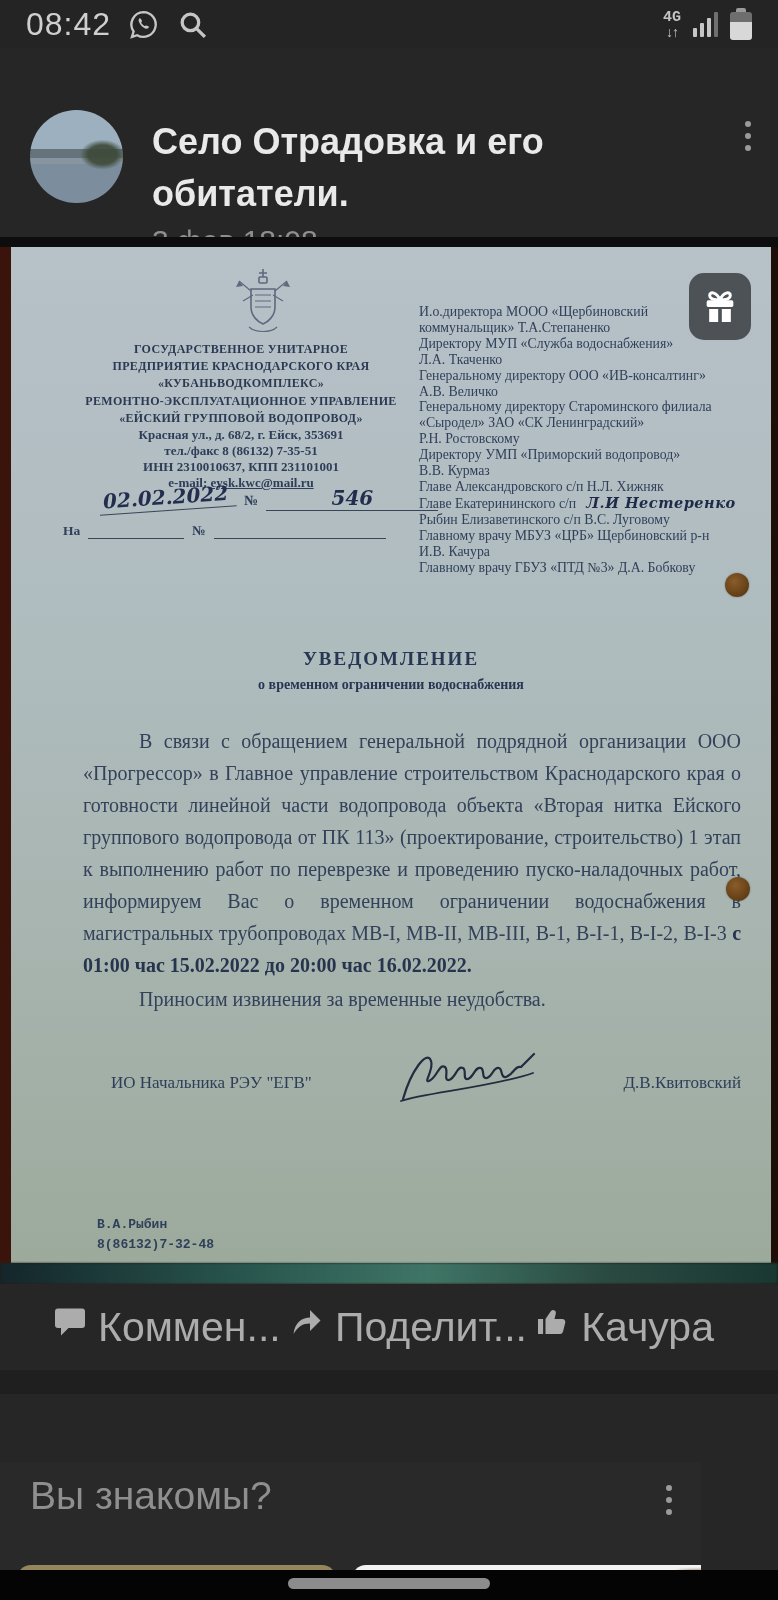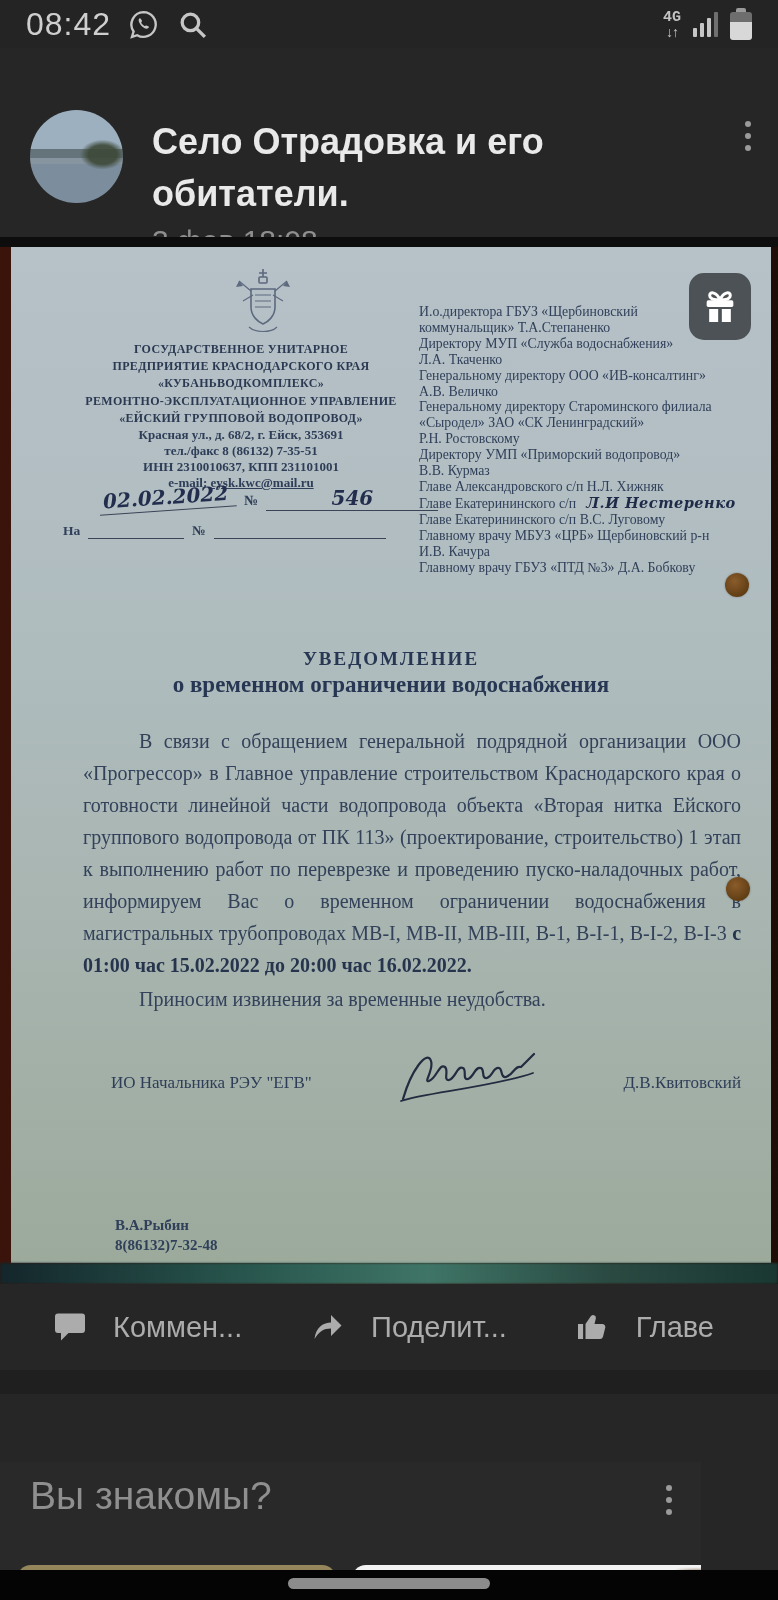--- a/index.html
+++ b/index.html
@@ -67,48 +67,48 @@
   .na-row { position:absolute; left:52px; top:270px; display:flex; align-items:flex-end; gap:8px;
     font-size:13.5px; font-weight:bold; height:22px; }
   .addressees { position:absolute; left:408px; top:57px; width:348px;
     font-size:13.8px; line-height:15.9px; color:#31405a; }
   .addressees .al > div { white-space:nowrap; }
   .addr-line { white-space:nowrap; }
   .hw2 { font-style:italic; font-weight:bold; color:#1f2a48; font-size:14.5px; padding-left:10px;
     font-family:"DejaVu Serif", serif; letter-spacing:.5px; }
   .doc-title { position:absolute; left:0; top:398px; width:100%; text-align:center; color:#273753; }
   .doc-title .t1 { font-size:19px; font-weight:bold; letter-spacing:2px; line-height:28px; }
-  .doc-title .t2 { font-size:23px; font-weight:bold; line-height:24px; }
+  .doc-title .t2 { font-size:14px; font-weight:bold; line-height:24px; }
   .doc-body { position:absolute; left:72px; right:30px; top:478px;
     font-size:20px; line-height:32px; text-align:justify; color:#33415a; }
   .doc-body p { margin:0; text-indent:56px; }
   .doc-body b { color:#26344e; }
   .doc-body .p2 { margin-top:2px; }
   .sig-row { position:absolute; left:100px; right:30px; top:800px; height:72px;
     display:flex; align-items:center; justify-content:space-between; }
   .sig-role, .sig-name { font-size:17px; color:#2f3e58; }
   .sig-script { width:150px; height:70px; margin-top:-14px; }
-  .contact { position:absolute; left:104px; top:968px; font-size:15px; line-height:20px;
-    font-weight:bold; color:#30405a; }
+  .contact { position:absolute; left:86px; top:968px; font-size:13px; line-height:20px;
+    font-weight:bold; color:#30405a;font-family:Liberation Mono, monospace; }
   .dot { position:absolute; width:24px; height:24px; border-radius:50%;
     background:radial-gradient(circle at 40% 35%, #8a5c2a, #5f3c14 75%); box-shadow:0 0 2px rgba(0,0,0,.35); }
   .dot1 { left:714px; top:326px; }
   .dot2 { left:715px; top:630px; }
   .photo-bottom-band { position:absolute; left:0; bottom:0; width:778px; height:21px;
     background:linear-gradient(90deg,#14262b, #27544c 30%, #3f7566 55%, #2a4a42 78%, #193832 100%);
     filter:blur(1px); }
   .gift-btn { position:absolute; top:36px; right:27px; width:62px; height:67px; border:none;
     border-radius:15px; background:rgba(71,76,80,.95); display:flex; align-items:center;
     justify-content:center; cursor:pointer; }
   .gift-btn svg { width:40px; height:40px; }
   
   .action-bar { position:absolute; top:1284px; left:0; width:778px; height:86px; background:#262626;
     display:flex; align-items:center; justify-content:space-between; padding:0 64px 0 52px; }
-  .ab-btn { display:flex; align-items:center; gap:25px; background:none; border:none; cursor:pointer;
-    color:#acacac; font-family:"Liberation Sans", sans-serif; font-size:29px; font-weight:500; }
+  .ab-btn { display:flex; align-items:flex-start; gap:10px; background:none; border:none; cursor:pointer;
+    color:#acacac; font-family:"Liberation Sans", sans-serif; font-size:41px; font-weight:500; }
   .ab-btn svg { width:36px; height:36px; fill:#acacac; }
   .divider { position:absolute; top:1370px; left:0; width:778px; height:24px; background:#1f1f1f; }
   
   .people { position:absolute; top:1462px; left:0; width:701px; height:176px; background:#292929; }
   .people-title { position:absolute; left:30px; top:12px; color:#8f8f8f; font-size:39px; font-weight:500; }
   .kebab.ppl { right:14px; top:16px; }
   .cards { position:absolute; left:17px; top:103px; right:0; height:73px; display:flex; gap:16px; }
   .card-photo { position:relative; width:319px; height:73px; border-radius:14px 14px 0 0; flex:none;
     overflow:hidden; cursor:pointer;
     background:
@@ -224,38 +224,38 @@
       </div>
       <div class="na-row">
         <span>На</span>
         <span class="uline u-na1"></span>
         <span>№</span>
         <span class="uline u-na2"></span>
       </div>
 
       <div class="addressees">
         <div class="al">
-            <div>И.о.директора ГБУЗ «Щербиновский</div>
+            <div>И.о.директора МООО «Щербиновский</div>
             <div>коммунальщик»  Т.А.Степаненко</div>
             <div>Директору МУП «Служба водоснабжения»</div>
             <div>Л.А. Ткаченко</div>
             <div>Генеральному директору ООО «ИВ-консалтинг»</div>
             <div>А.В. Величко</div>
             <div>Генеральному директору Староминского филиала</div>
             <div>«Сыродел»  ЗАО «СК Ленинградский»</div>
             <div>Р.Н. Ростовскому</div>
             <div>Директору УМП «Приморский водопровод»</div>
             <div>В.В. Курмаз</div>
             <div>Главе Александровского с/п Н.Л. Хижняк</div>
           </div>
         <div class="addr-line">
           <span>Главе Екатерининского с/п</span><span class="hw2">Л.И Нестеренко</span>
         </div>
         <div class="al">
-            <div>Главе Екатерининского с/п В.С. Луговому</div>
+            <div>Рыбин Елизаветинского с/п В.С. Луговому</div>
             <div>Главному врачу МБУЗ «ЦРБ» Щербиновский р-н</div>
             <div>И.В. Качура</div>
             <div>Главному врачу ГБУЗ «ПТД №3» Д.А. Бобкову</div>
           </div>
       </div>
 
       <div class="doc-title">
         <div class="t1">УВЕДОМЛЕНИЕ</div>
         <div class="t2">о временном ограничении водоснабжения</div>
       </div>
@@ -305,21 +305,21 @@
     <button class="ab-btn">
       <svg viewBox="0 0 24 24">
         <path d="M3 20c1-8 6-11 11-11V4l7 7-7 7v-5c-5 0-8 2-11 7z"></path>
       </svg>
       <span>Поделит...</span>
     </button>
     <button class="ab-btn">
       <svg viewBox="0 0 24 24">
         <path d="M2 10h3.4v10H2zM7 20h9.6a2.2 2.2 0 0 0 2.1-1.7l1.5-6A2 2 0 0 0 18.2 10H13l.9-3.6A1.9 1.9 0 0 0 10.4 5L7 10z"></path>
       </svg>
-      <span>Главе</span>
+      <span>Качура</span>
     </button>
   </div>
 
   <div class="divider"></div>
 
   <div class="people">
     <div class="people-title">Вы знакомы?</div>
     <button class="kebab ppl">
       <i></i>
         <i></i>

